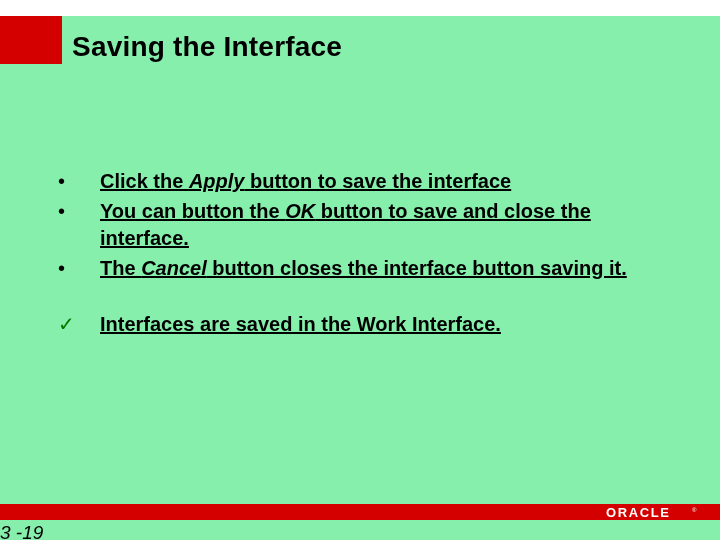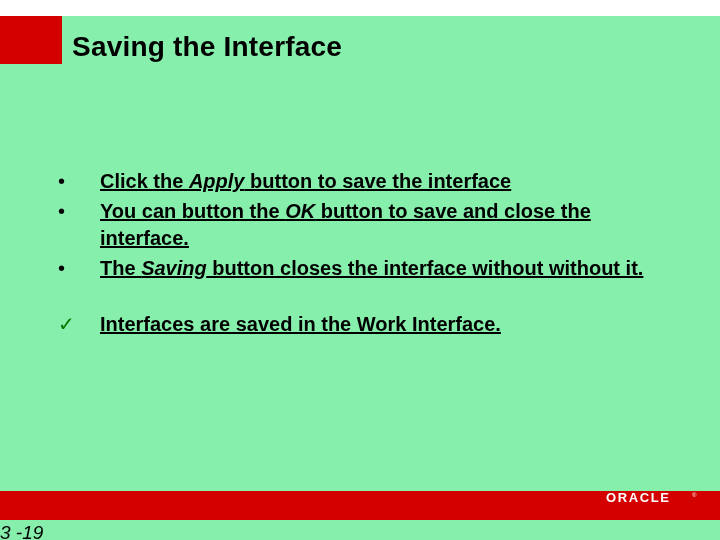--- a/index.html
+++ b/index.html
@@ -15,21 +15,21 @@
   .bullet-row { display: flex; align-items: flex-start; margin-bottom: 3px; }
   .bullet-row .marker { width: 42px; flex: 0 0 42px; font-weight: normal; font-size: 20px; line-height: 27px; }
   .bullet-row .text { flex: 1; text-decoration: underline; }
 
   .gap { height: 26px; }
 
   .check-marker { color: #007a00; font-weight: normal; }
 
   .italic { font-style: italic; }
 
-  .footer-bar { position: absolute; left: 0; bottom: 36px; width: 720px; height: 29px; background: #d40000; display: flex; justify-content: flex-end; align-items: flex-start; padding-right: 18px; }
+  .footer-bar { position: absolute; left: 0; bottom: 36px; width: 720px; height: 16px; background: #d40000; display: flex; justify-content: flex-end; align-items: flex-end; padding-right: 18px; }
 
   .oracle-logo { display: flex; align-items: center; }
   .oracle-logo svg { display: block; }
 
   .page-num { position: absolute; left: 0; bottom: 12px; font-size: 19px; font-style: italic; }
 </style>
 </head>
 <body>
 
 <div class="slide">
@@ -45,21 +45,21 @@
       <div class="text"><span>Click the </span><span class="italic">Apply</span><span> button to save the interface</span></div>
     </div>
 
     <div class="bullet-row">
       <div class="marker">•</div>
       <div class="text"><span>You can button the </span><span class="italic">OK</span><span> button to save and close the interface.</span></div>
     </div>
 
     <div class="bullet-row">
       <div class="marker">•</div>
-      <div class="text"><span>The </span><span class="italic">Saving</span><span> button closes the interface without without it.</span></div>
+      <div class="text"><span>The </span><span class="italic">Cancel</span><span> button closes the interface button saving it.</span></div>
     </div>
 
     <div class="gap"></div>
 
     <div class="bullet-row">
       <div class="marker check-marker">✓</div>
       <div class="text">Interfaces are saved in the Work Interface.</div>
     </div>
 
   </div>

